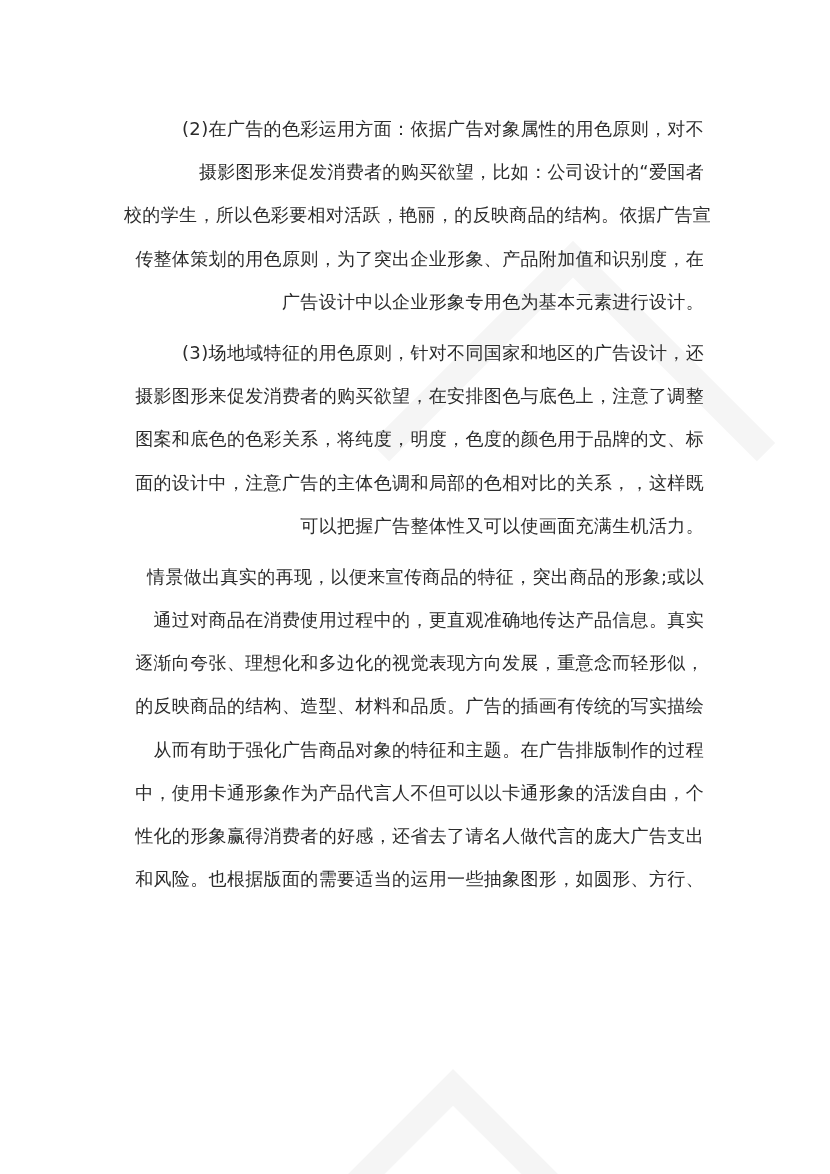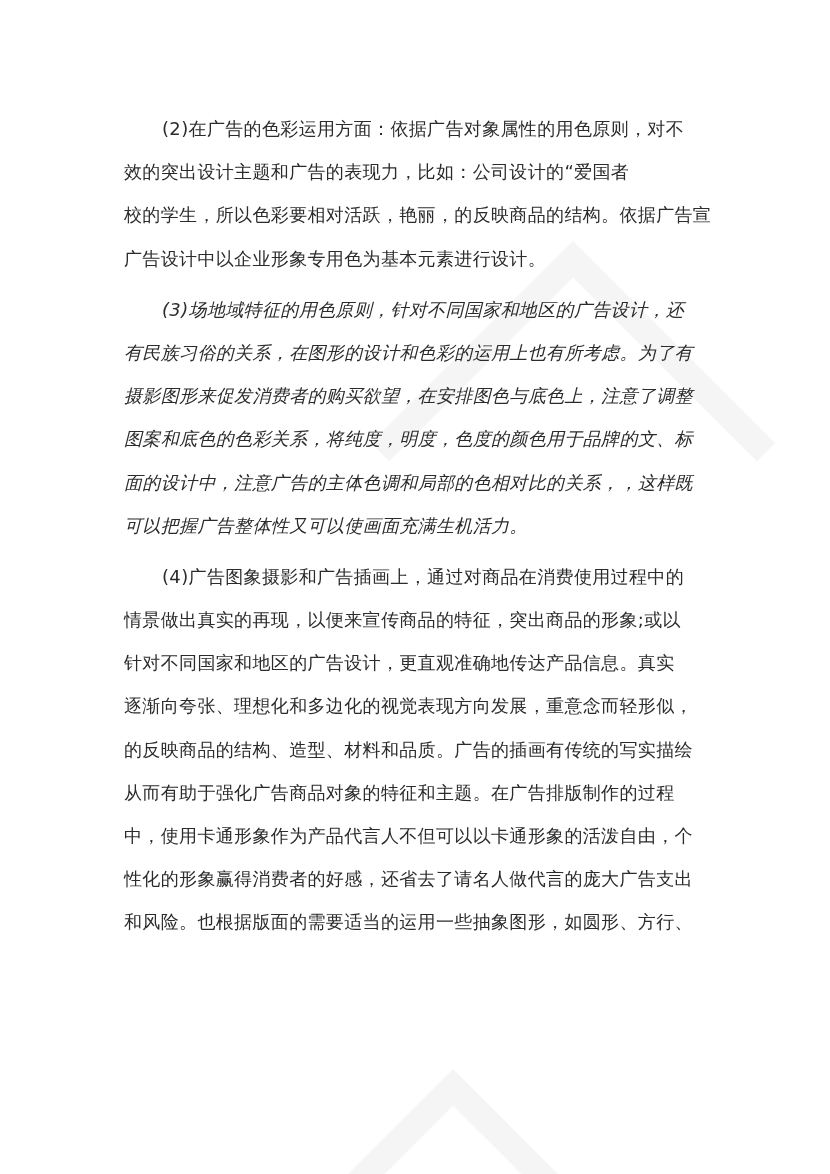--- a/index.html
+++ b/index.html
@@ -17,20 +17,21 @@
     }
     .page {
       position: absolute;
       left: 124px;
       top: 107px;
       width: 580px;
     }
     .para {
       margin: 0;
       padding: 0;
+      text-align: right;
     }
     .line {
       display: block;
       height: 43.2px;
       line-height: 43.2px;
       font-size: 18px;
       white-space: nowrap;
       letter-spacing: 0.35px;
     }
     .line.indent {
@@ -48,38 +49,37 @@
 </head>
 <body>
 
 <div class="wm-shape" style="left:430px; top:300px; width:260px; height:260px;"></div>
 <div class="wm-shape" style="left:330px; top:1120px; width:220px; height:220px;"></div>
 
 <div class="page">
 
   <div class="para" style="margin-bottom:0;">
     <span class="line indent">(2)在广告的色彩运用方面：依据广告对象属性的用色原则，对不</span>
-    <span class="line">效的突出设计主题和广告的表现力，比如：公司设计的“爱国者</span>
+    <span class="line">摄影图形来促发消费者的购买欲望，比如：公司设计的“爱国者</span>
     <span class="line">校的学生，所以色彩要相对活跃，艳丽，的反映商品的结构。依据广告宣</span>
+    <span class="line">传整体策划的用色原则，为了突出企业形象、产品附加值和识别度，在</span>
     <span class="line">广告设计中以企业形象专用色为基本元素进行设计。</span>
   </div>
 
-  <div class="para" style="margin-top:8px;font-style:italic;">
+  <div class="para" style="margin-top:8px;">
     <span class="line indent">(3)场地域特征的用色原则，针对不同国家和地区的广告设计，还</span>
-    <span class="line">有民族习俗的关系，在图形的设计和色彩的运用上也有所考虑。为了有</span>
     <span class="line">摄影图形来促发消费者的购买欲望，在安排图色与底色上，注意了调整</span>
     <span class="line">图案和底色的色彩关系，将纯度，明度，色度的颜色用于品牌的文、标</span>
     <span class="line">面的设计中，注意广告的主体色调和局部的色相对比的关系，，这样既</span>
     <span class="line">可以把握广告整体性又可以使画面充满生机活力。</span>
   </div>
 
   <div class="para" style="margin-top:8px;">
-    <span class="line indent">(4)广告图象摄影和广告插画上，通过对商品在消费使用过程中的</span>
     <span class="line">情景做出真实的再现，以便来宣传商品的特征，突出商品的形象;或以</span>
-    <span class="line">针对不同国家和地区的广告设计，更直观准确地传达产品信息。真实</span>
+    <span class="line">通过对商品在消费使用过程中的，更直观准确地传达产品信息。真实</span>
     <span class="line">逐渐向夸张、理想化和多边化的视觉表现方向发展，重意念而轻形似，</span>
     <span class="line">的反映商品的结构、造型、材料和品质。广告的插画有传统的写实描绘</span>
     <span class="line">从而有助于强化广告商品对象的特征和主题。在广告排版制作的过程</span>
     <span class="line">中，使用卡通形象作为产品代言人不但可以以卡通形象的活泼自由，个</span>
     <span class="line">性化的形象赢得消费者的好感，还省去了请名人做代言的庞大广告支出</span>
     <span class="line">和风险。也根据版面的需要适当的运用一些抽象图形，如圆形、方行、</span>
   </div>
 
 </div>
 

